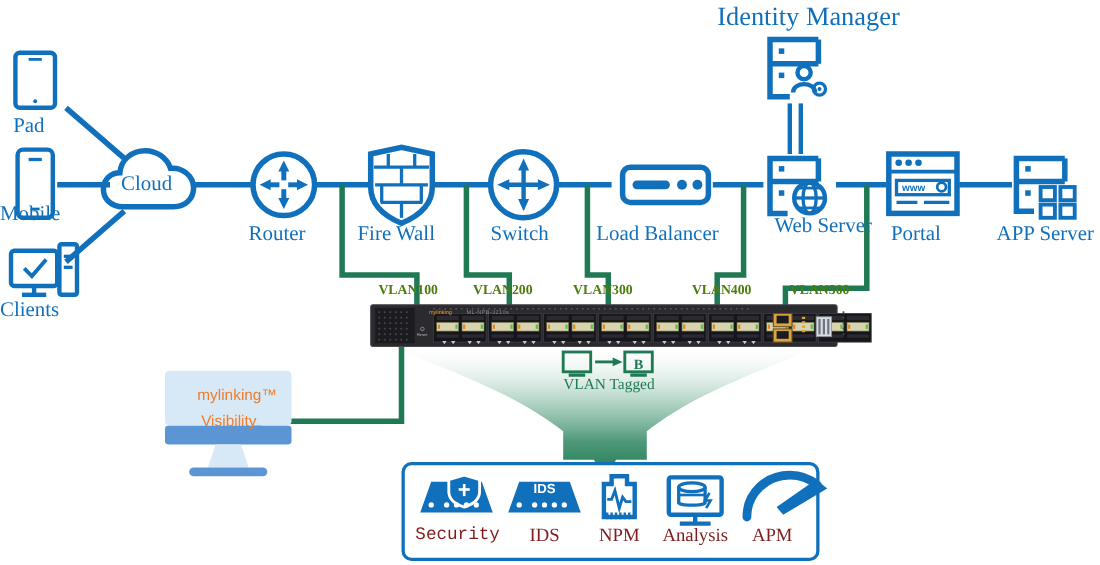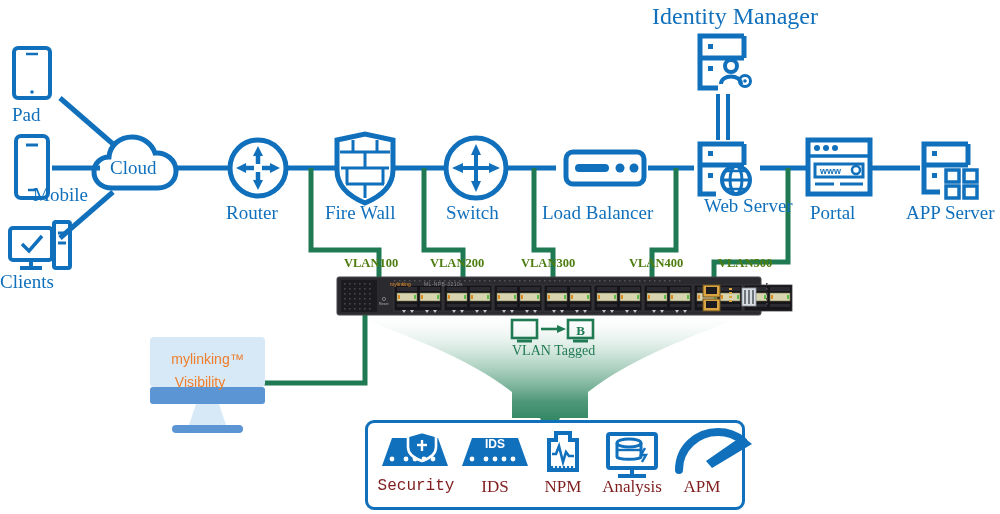--- a/index.html
+++ b/index.html
@@ -15,21 +15,21 @@
        font-size:12.5px;font-weight:bold;white-space:nowrap;line-height:1;}
   .tagtxt{position:absolute;color:#1f7a53;font-family:"Liberation Serif",serif;
        font-size:14px;white-space:nowrap;line-height:1;}
   .toolbox{position:absolute;box-sizing:border-box;border:3px solid #1170bc;
        border-radius:9px;background:#ffffff;}
   .tool{position:absolute;text-align:center;}
   .toolname{color:#7f1d1d;font-size:17px;font-family:"Liberation Serif",serif;
        white-space:nowrap;line-height:1;}
   .toolname.mono{font-family:"Liberation Mono",monospace;font-size:16px;}
   .mon-txt{position:absolute;color:#ef7d2a;font-family:"Liberation Sans",sans-serif;
-       font-size:14px;white-space:nowrap;line-height:1;text-align:center;}
+       font-size:14px;white-space:nowrap;line-height:1;text-align:center;padding-left:8px;}
   .sw-model{position:absolute;color:#8d8d8d;font-family:"Liberation Sans",sans-serif;
        font-size:5px;letter-spacing:.4px;white-space:nowrap;}
   .sw-brand{position:absolute;color:#e8912a;font-family:"Liberation Sans",sans-serif;
        font-size:5px;white-space:nowrap;}
   .sw-reset{position:absolute;color:#b9b9b9;font-family:"Liberation Sans",sans-serif;
        font-size:3.6px;white-space:nowrap;}
 </style>
 </head>
 <body>
 
@@ -229,21 +229,21 @@
         <rect x="964" y="170" width="13" height="12" stroke-width="3.5"></rect>
         <rect x="946" y="186" width="13" height="12" stroke-width="3.5"></rect>
         <rect x="964" y="186" width="13" height="12" stroke-width="3.5"></rect>
       </g>
     </g>
   </svg>
 
   <div class="lbl lbl-top" style="left:652px;top:4px;">Identity Manager</div>
 
   <div class="lbl lbl-dev" style="left:12px;top:105px;">Pad</div>
-  <div class="lbl lbl-dev" style="left:0px;top:185px;padding-left:33px;">Mobile</div>
+  <div class="lbl lbl-dev" style="left:0px;top:185px;">Mobile</div>
   <div class="lbl lbl-dev" style="left:0px;top:272px;">Clients</div>
 
   <div class="lbl lbl-dev" style="left:110px;top:158px;">Cloud</div>
   <div class="lbl lbl-dev" style="left:226px;top:203px;">Router</div>
   <div class="lbl lbl-dev" style="left:325px;top:203px;">Fire Wall</div>
   <div class="lbl lbl-dev" style="left:446px;top:203px;">Switch</div>
   <div class="lbl lbl-dev" style="left:542px;top:203px;">Load Balancer</div>
   <div class="lbl lbl-dev" style="left:676px;top:196px;margin-left:28px;">Web Server</div>
   <div class="lbl lbl-dev" style="left:810px;top:203px;">Portal</div>
   <div class="lbl lbl-dev" style="left:906px;top:203px;">APP Server</div>

